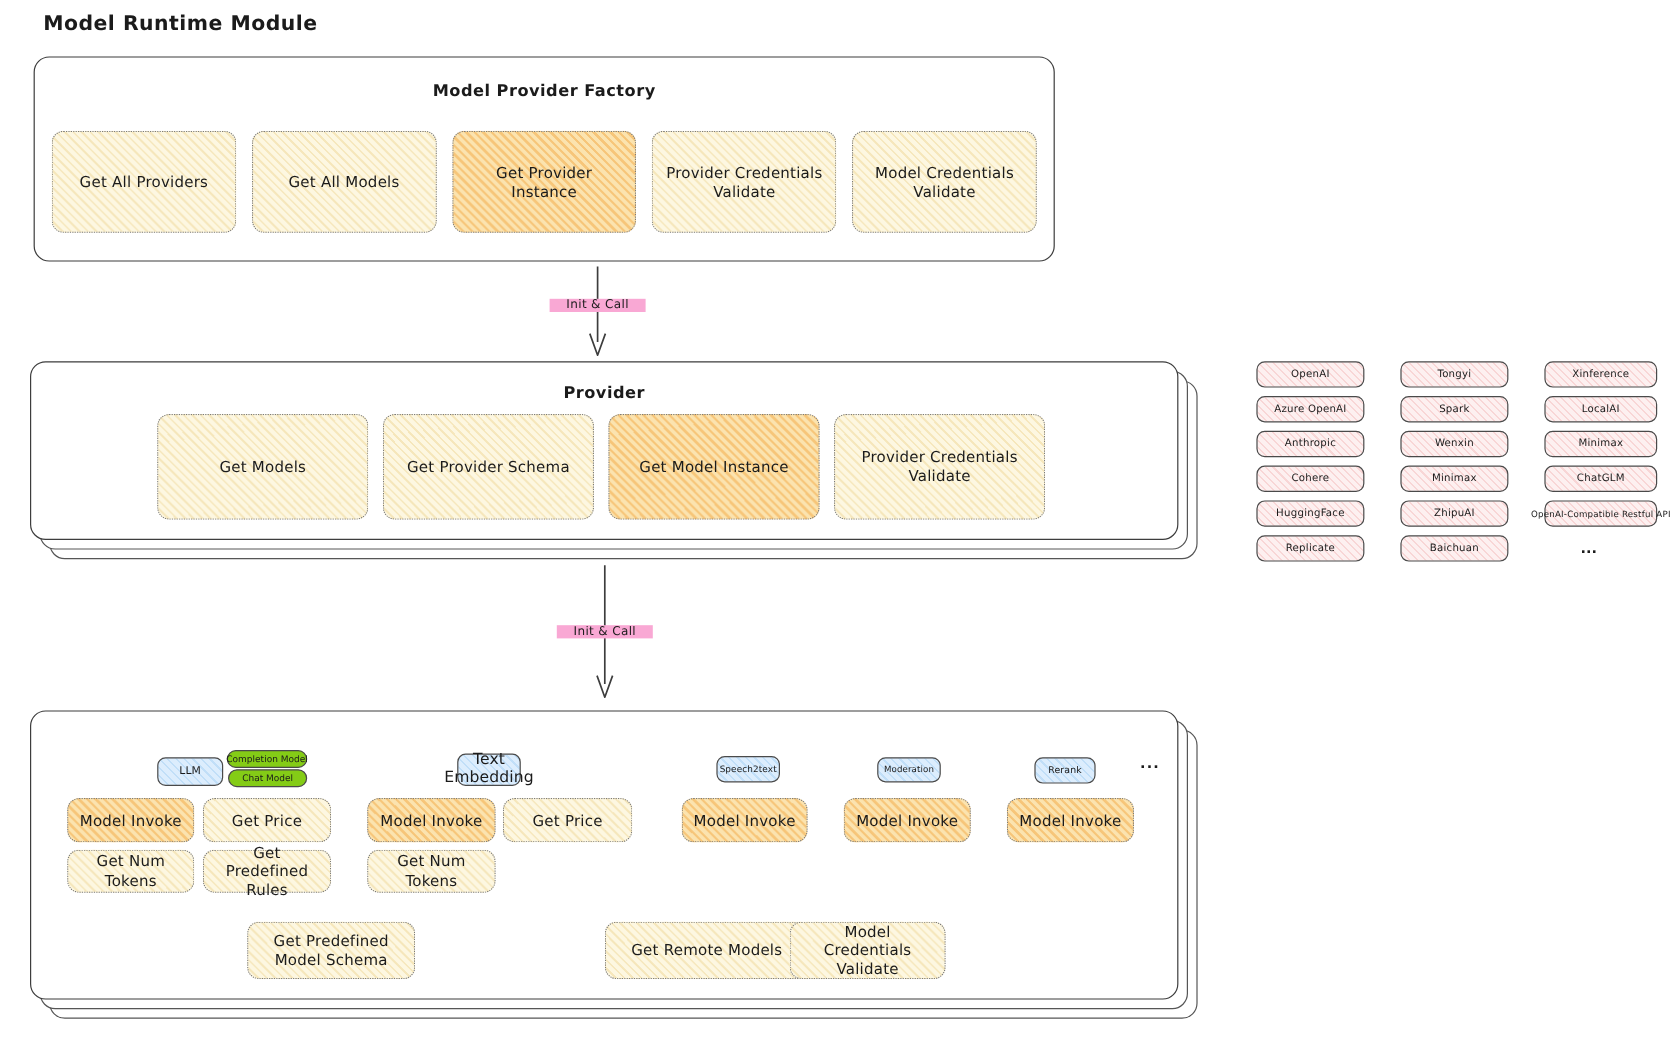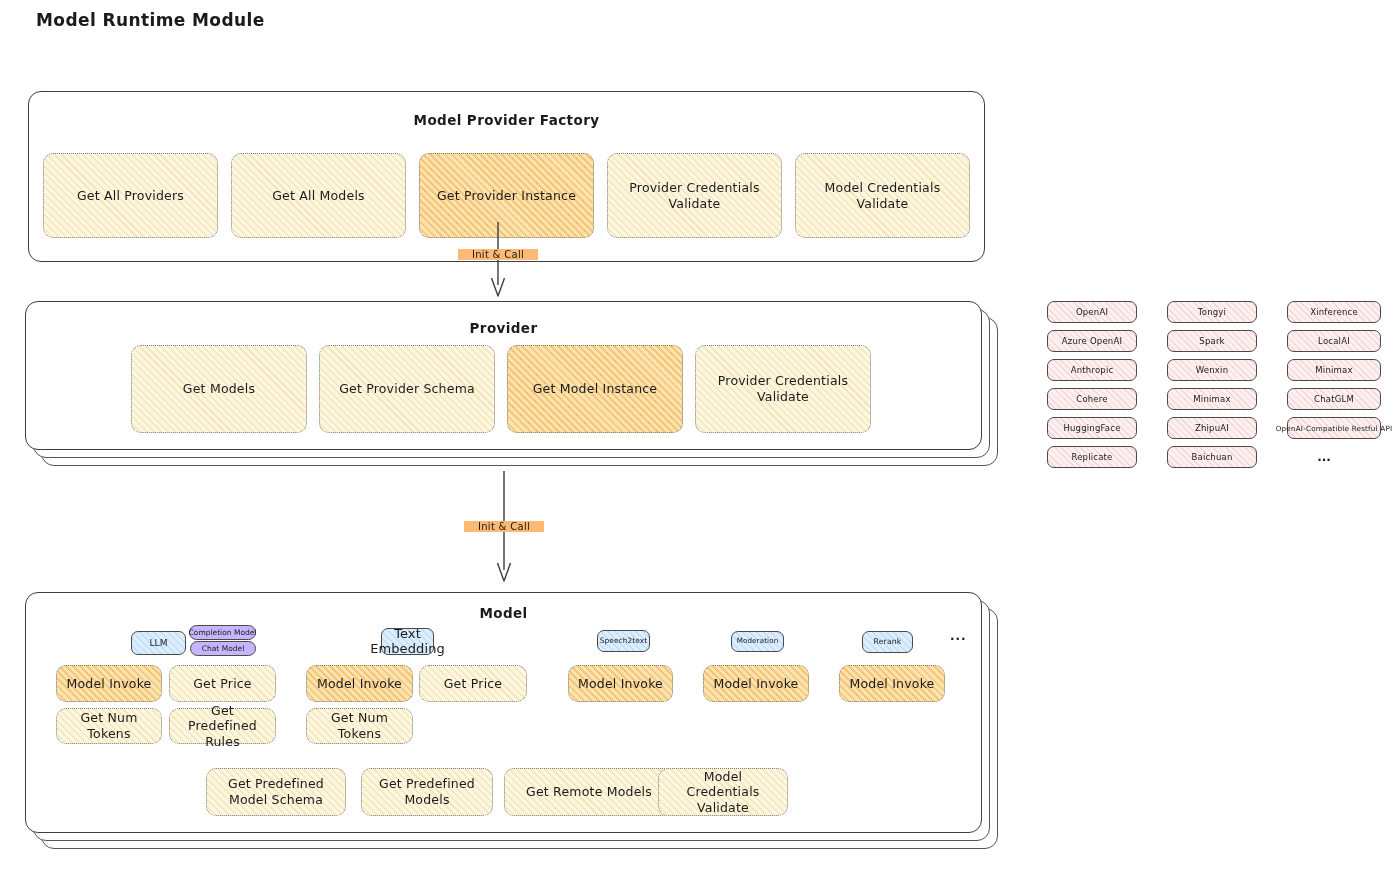--- a/index.html
+++ b/index.html
@@ -92,45 +92,45 @@
       repeating-linear-gradient(45deg, rgba(160,205,242,.45) 0px, rgba(160,205,242,.45) 1.4px, transparent 1.4px, transparent 5px),
       #dcedfd;
   }
   .pill{
     position:absolute;
     border:1.2px solid #4a4a4a;
     border-radius:8px;
     box-sizing:border-box;
     display:flex;align-items:center;justify-content:center;
     font-size:7.5px;white-space:nowrap;
-    background:#c4b5fd;
+    background:#84cc16;
   }
   .mbox{position:absolute;}
   .ellipsis{
     position:absolute;
     font-size:12px;font-weight:700;letter-spacing:1px;
   }
   
   .arrow-svg{position:absolute;}
   .arrow-label{
     position:absolute;
     text-align:center;
     font-size:10px;letter-spacing:.3px;
-    background:#fdba74;
+    background:#f9a8d4;
     z-index:3;
   }
 </style>
 </head>
 <body>
 
 <div class="canvas">
 
   <div class="main-title">Model Runtime Module</div>
 
-  <section class="card" style="left:28px;top:47px;width:957px;height:171px;margin-top:44px;">
+  <section class="card" style="left:28px;top:47px;width:851px;height:171px;">
     <div class="card-title">Model Provider Factory</div>
     <div class="row" style="left:14px;right:14px;top:61px;gap:13px;height:85px;">
       <div class="ybox" style="flex:1;">Get All Providers</div>
       <div class="ybox" style="flex:1;">Get All Models</div>
       <div class="ybox hl" style="flex:1;">Get Provider Instance</div>
       <div class="ybox" style="flex:1;">Provider Credentials Validate</div>
       <div class="ybox" style="flex:1;">Model Credentials Validate</div>
     </div>
   </section>
 
@@ -175,21 +175,20 @@
 
   <svg class="arrow-svg" style="left:495px;top:470px;" width="18" height="114" viewBox="0 0 18 114">
     <path d="M9 1 L9 100" stroke="#3d3d3d" stroke-width="1.4" fill="none"></path>
     <path d="M2.5 93 L9 111 L15.5 93" stroke="#3d3d3d" stroke-width="1.4" fill="none" stroke-linejoin="round"></path>
   </svg>
   <div class="arrow-label" style="left:464px;top:521px;width:80px;">Init &amp; Call</div>
 
   <div class="stack-layer" style="left:41px;top:608px;width:957px;height:241px;"></div>
   <div class="stack-layer" style="left:33px;top:600px;width:957px;height:241px;"></div>
   <section class="card" style="left:25px;top:592px;width:957px;height:241px;">
-    <div class="card-title" style="top:12px;">Model</div>
 
     <div class="badge" style="left:105px;top:38px;width:55px;height:24px;font-size:9px;">LLM</div>
     <div class="pill" style="left:163px;top:32px;width:67px;height:15px;">Completion Model</div>
     <div class="pill" style="left:164px;top:48px;width:66px;height:15px;">Chat Model</div>
     <div class="badge" style="left:355px;top:35px;width:53px;height:27px;font-size:13px;">Text Embedding</div>
     <div class="badge" style="left:571px;top:37px;width:53px;height:22px;font-size:7.4px;">Speech2text</div>
     <div class="badge" style="left:705px;top:38px;width:53px;height:21px;font-size:7.2px;">Moderation</div>
     <div class="badge" style="left:836px;top:38px;width:51px;height:22px;font-size:7.8px;">Rerank</div>
     <div class="ellipsis" style="left:924px;top:36px;">...</div>
 
@@ -199,18 +198,17 @@
     <div class="ybox mbox" style="left:393px;top:72px;width:108px;height:37px;">Get Price</div>
     <div class="ybox hl mbox" style="left:542px;top:72px;width:105px;height:37px;">Model Invoke</div>
     <div class="ybox hl mbox" style="left:677px;top:72px;width:106px;height:37px;">Model Invoke</div>
     <div class="ybox hl mbox" style="left:813px;top:72px;width:106px;height:37px;">Model Invoke</div>
 
     <div class="ybox mbox" style="left:30px;top:115px;width:106px;height:36px;">Get Num Tokens</div>
     <div class="ybox mbox" style="left:143px;top:115px;width:107px;height:36px;">Get Predefined Rules</div>
     <div class="ybox mbox" style="left:280px;top:115px;width:107px;height:36px;">Get Num Tokens</div>
 
     <div class="ybox mbox" style="left:180px;top:175px;width:140px;height:48px;">Get Predefined Model Schema</div>
-    <div class="ybox mbox" style="left:335px;top:175px;width:132px;height:48px;">Get Predefined Models</div>
     <div class="ybox mbox" style="left:478px;top:175px;width:170px;height:48px;">Get Remote Models</div>
     <div class="ybox mbox" style="left:632px;top:175px;width:130px;height:48px;">Model Credentials Validate</div>
   </section>
 
 </div>
 
 </body></html>

